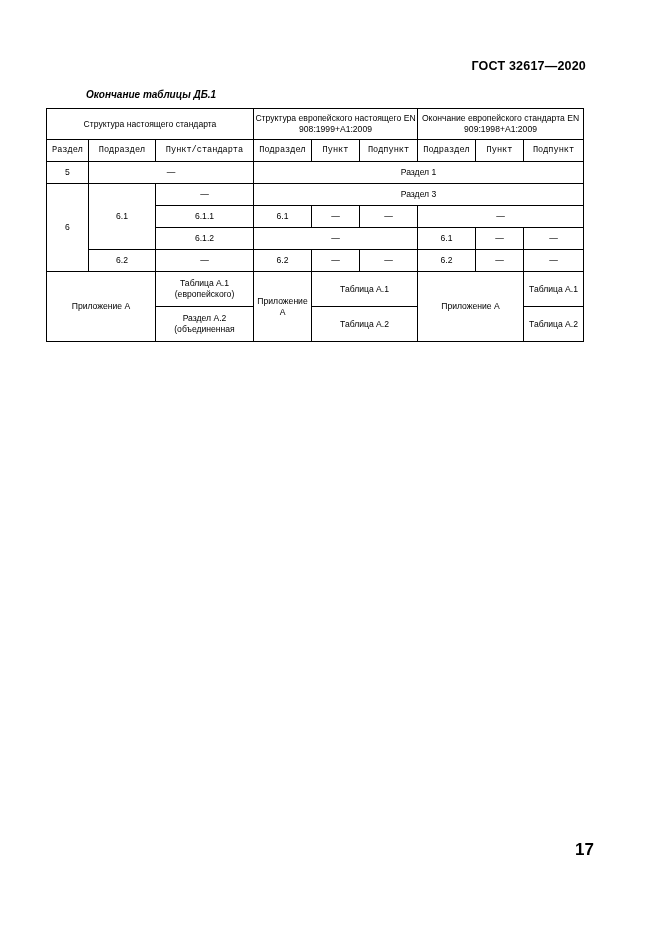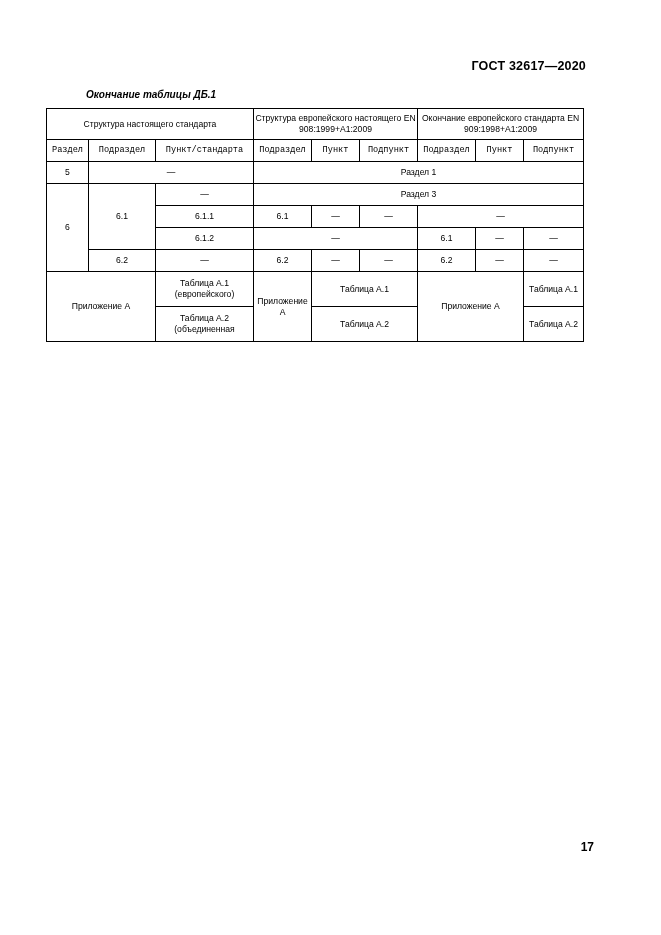--- a/index.html
+++ b/index.html
@@ -76,21 +76,21 @@
   td.tall {
     height: 30px;
   }
   td.appendix {
     height: 62px;
   }
   .page-number {
     position: absolute;
     right: 67px;
     top: 840px;
-    font-size: 12px;
+    font-size: 17px;
     font-weight: bold;
   }
 </style>
 </head>
 <body>
 
 <div class="page">
 
   <div class="header-code">ГОСТ 32617—2020</div>
 
@@ -169,21 +169,21 @@
 
         <tr>
           <td class="appendix" colspan="2" rowspan="2">Приложение А</td>
           <td class="tall">Таблица А.1 (европейского)</td>
           <td class="appendix" rowspan="2">Приложение А</td>
           <td class="tall" colspan="2">Таблица А.1</td>
           <td class="appendix" colspan="2" rowspan="2">Приложение А</td>
           <td class="tall">Таблица А.1</td>
         </tr>
         <tr>
-          <td class="tall">Таблица А.2 (объединенная</td>
+          <td class="tall">Раздел А.2 (объединенная</td>
           <td class="tall" colspan="2">Таблица А.2</td>
           <td class="tall">Таблица А.2</td>
         </tr>
       </tbody>
     </table>
   </div>
 
   <div class="page-number">17</div>
 
 </div>

